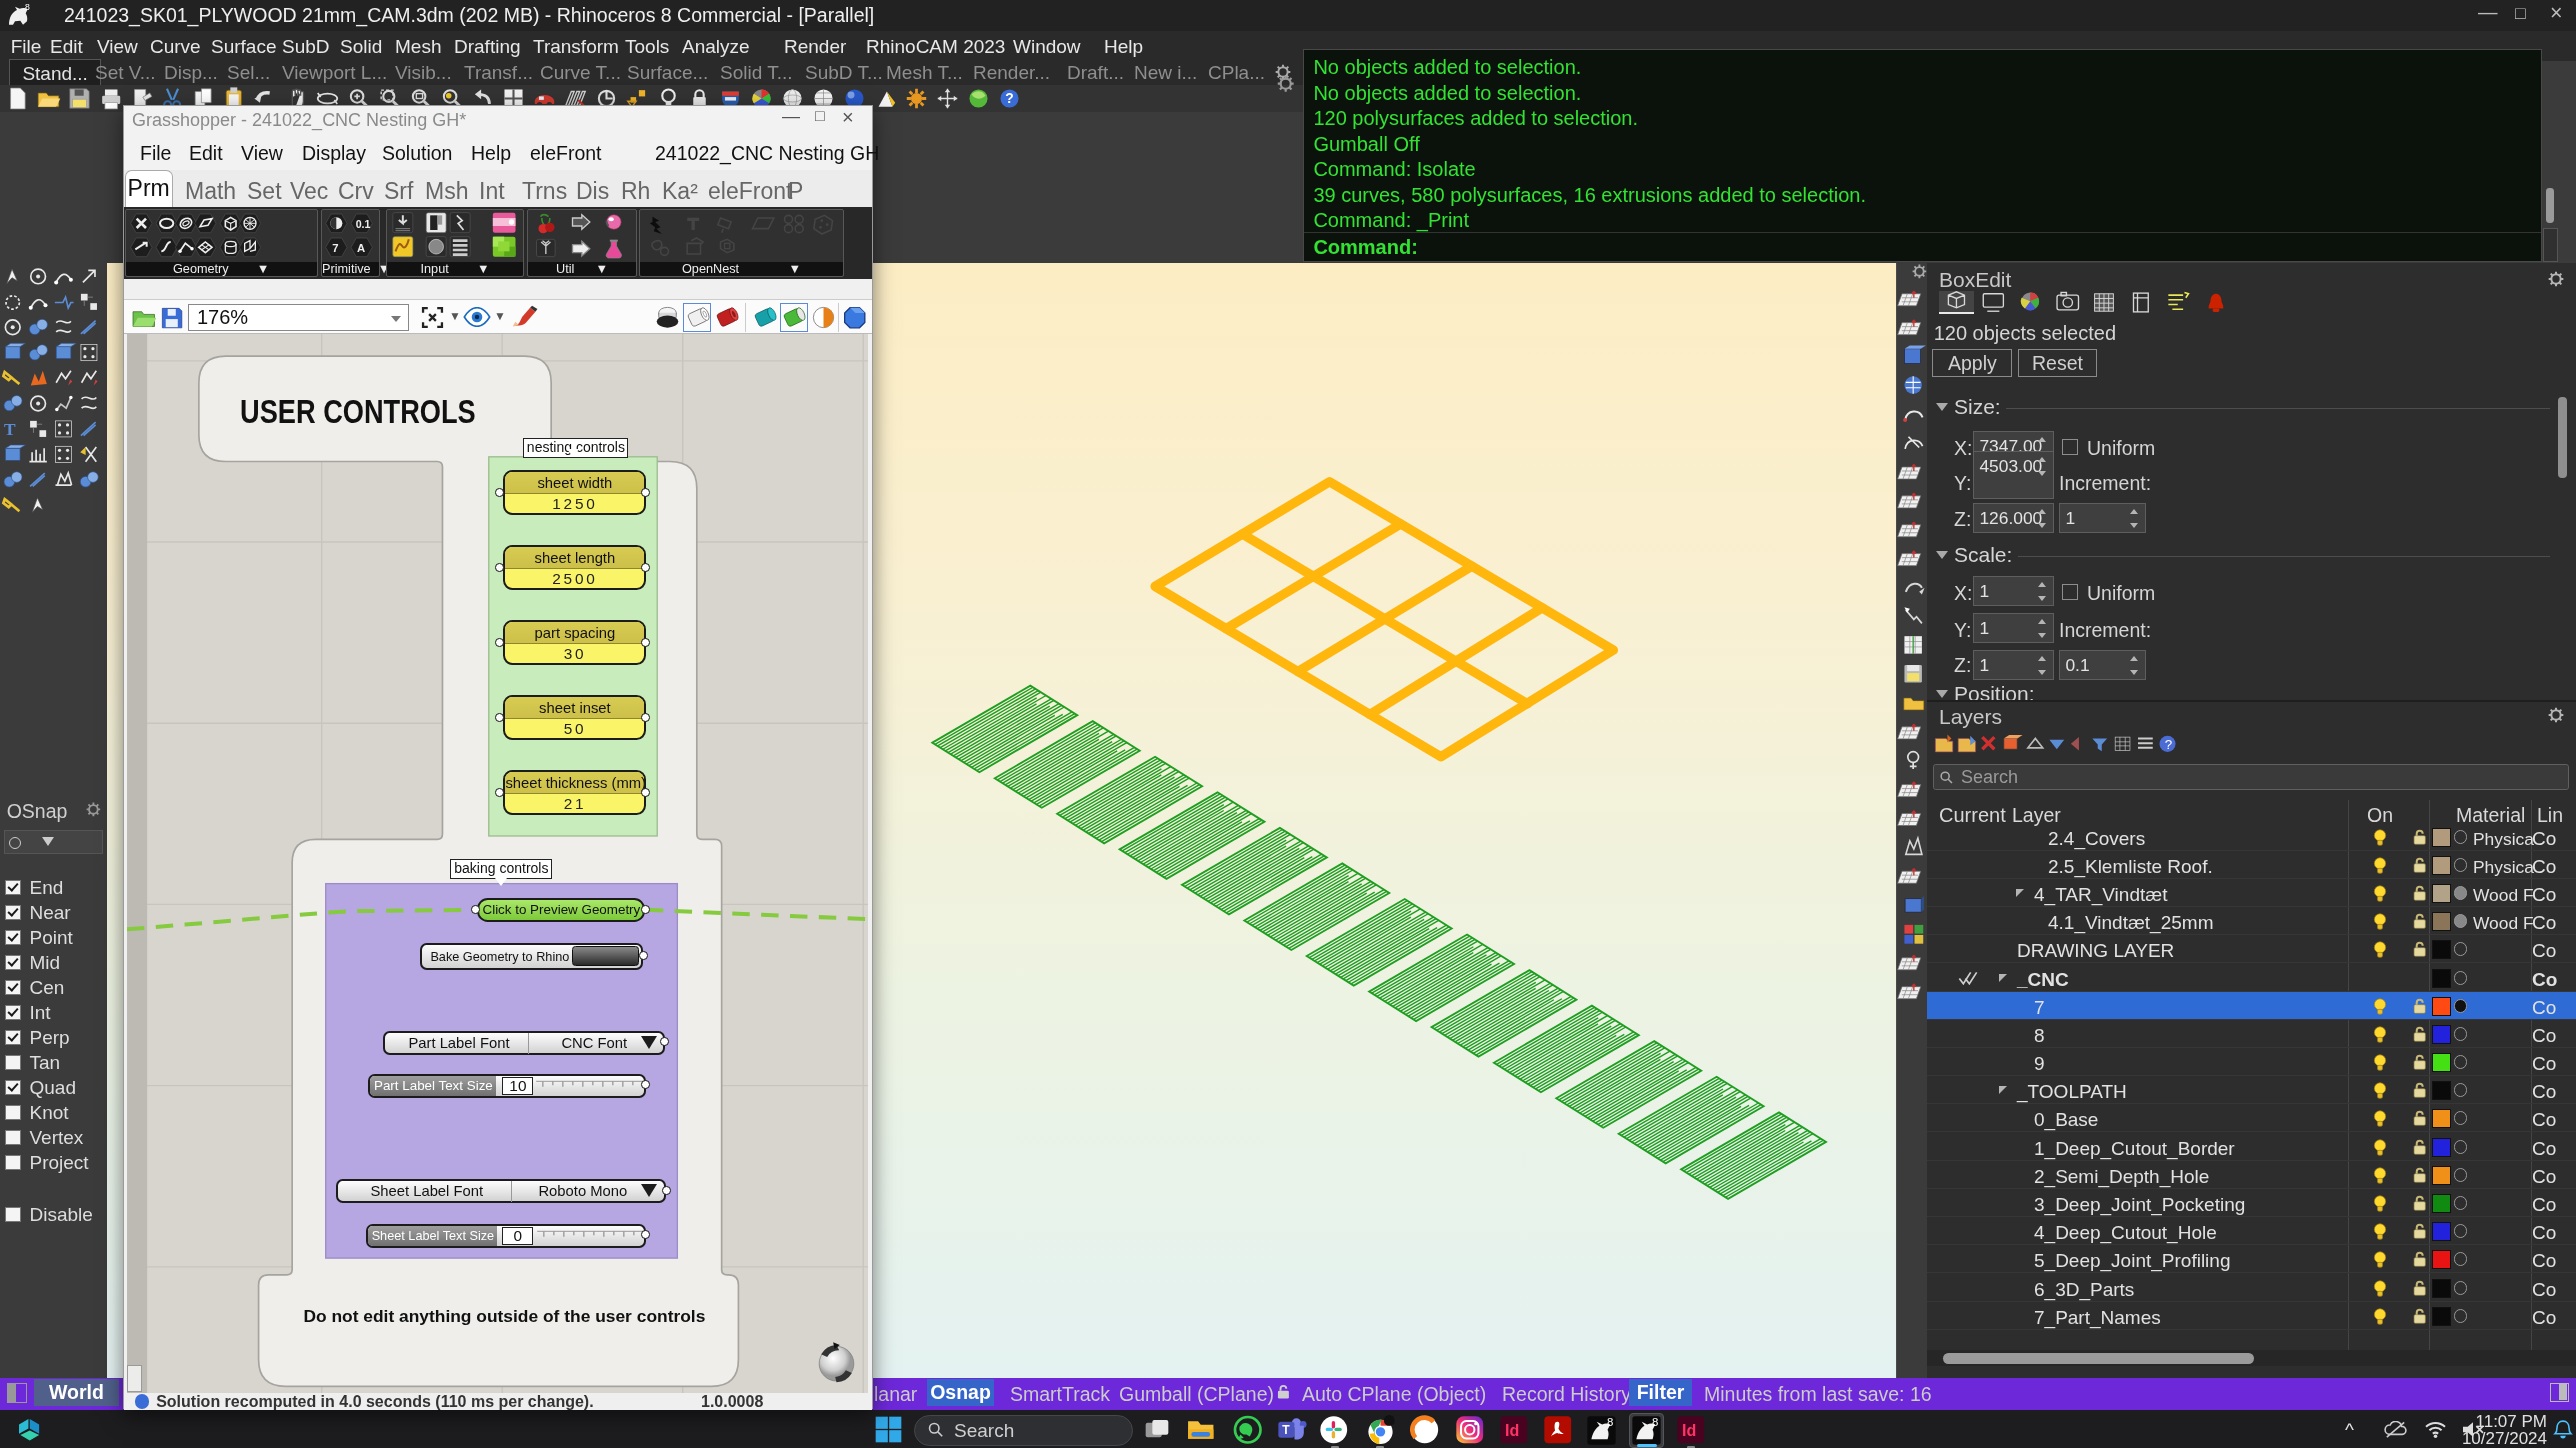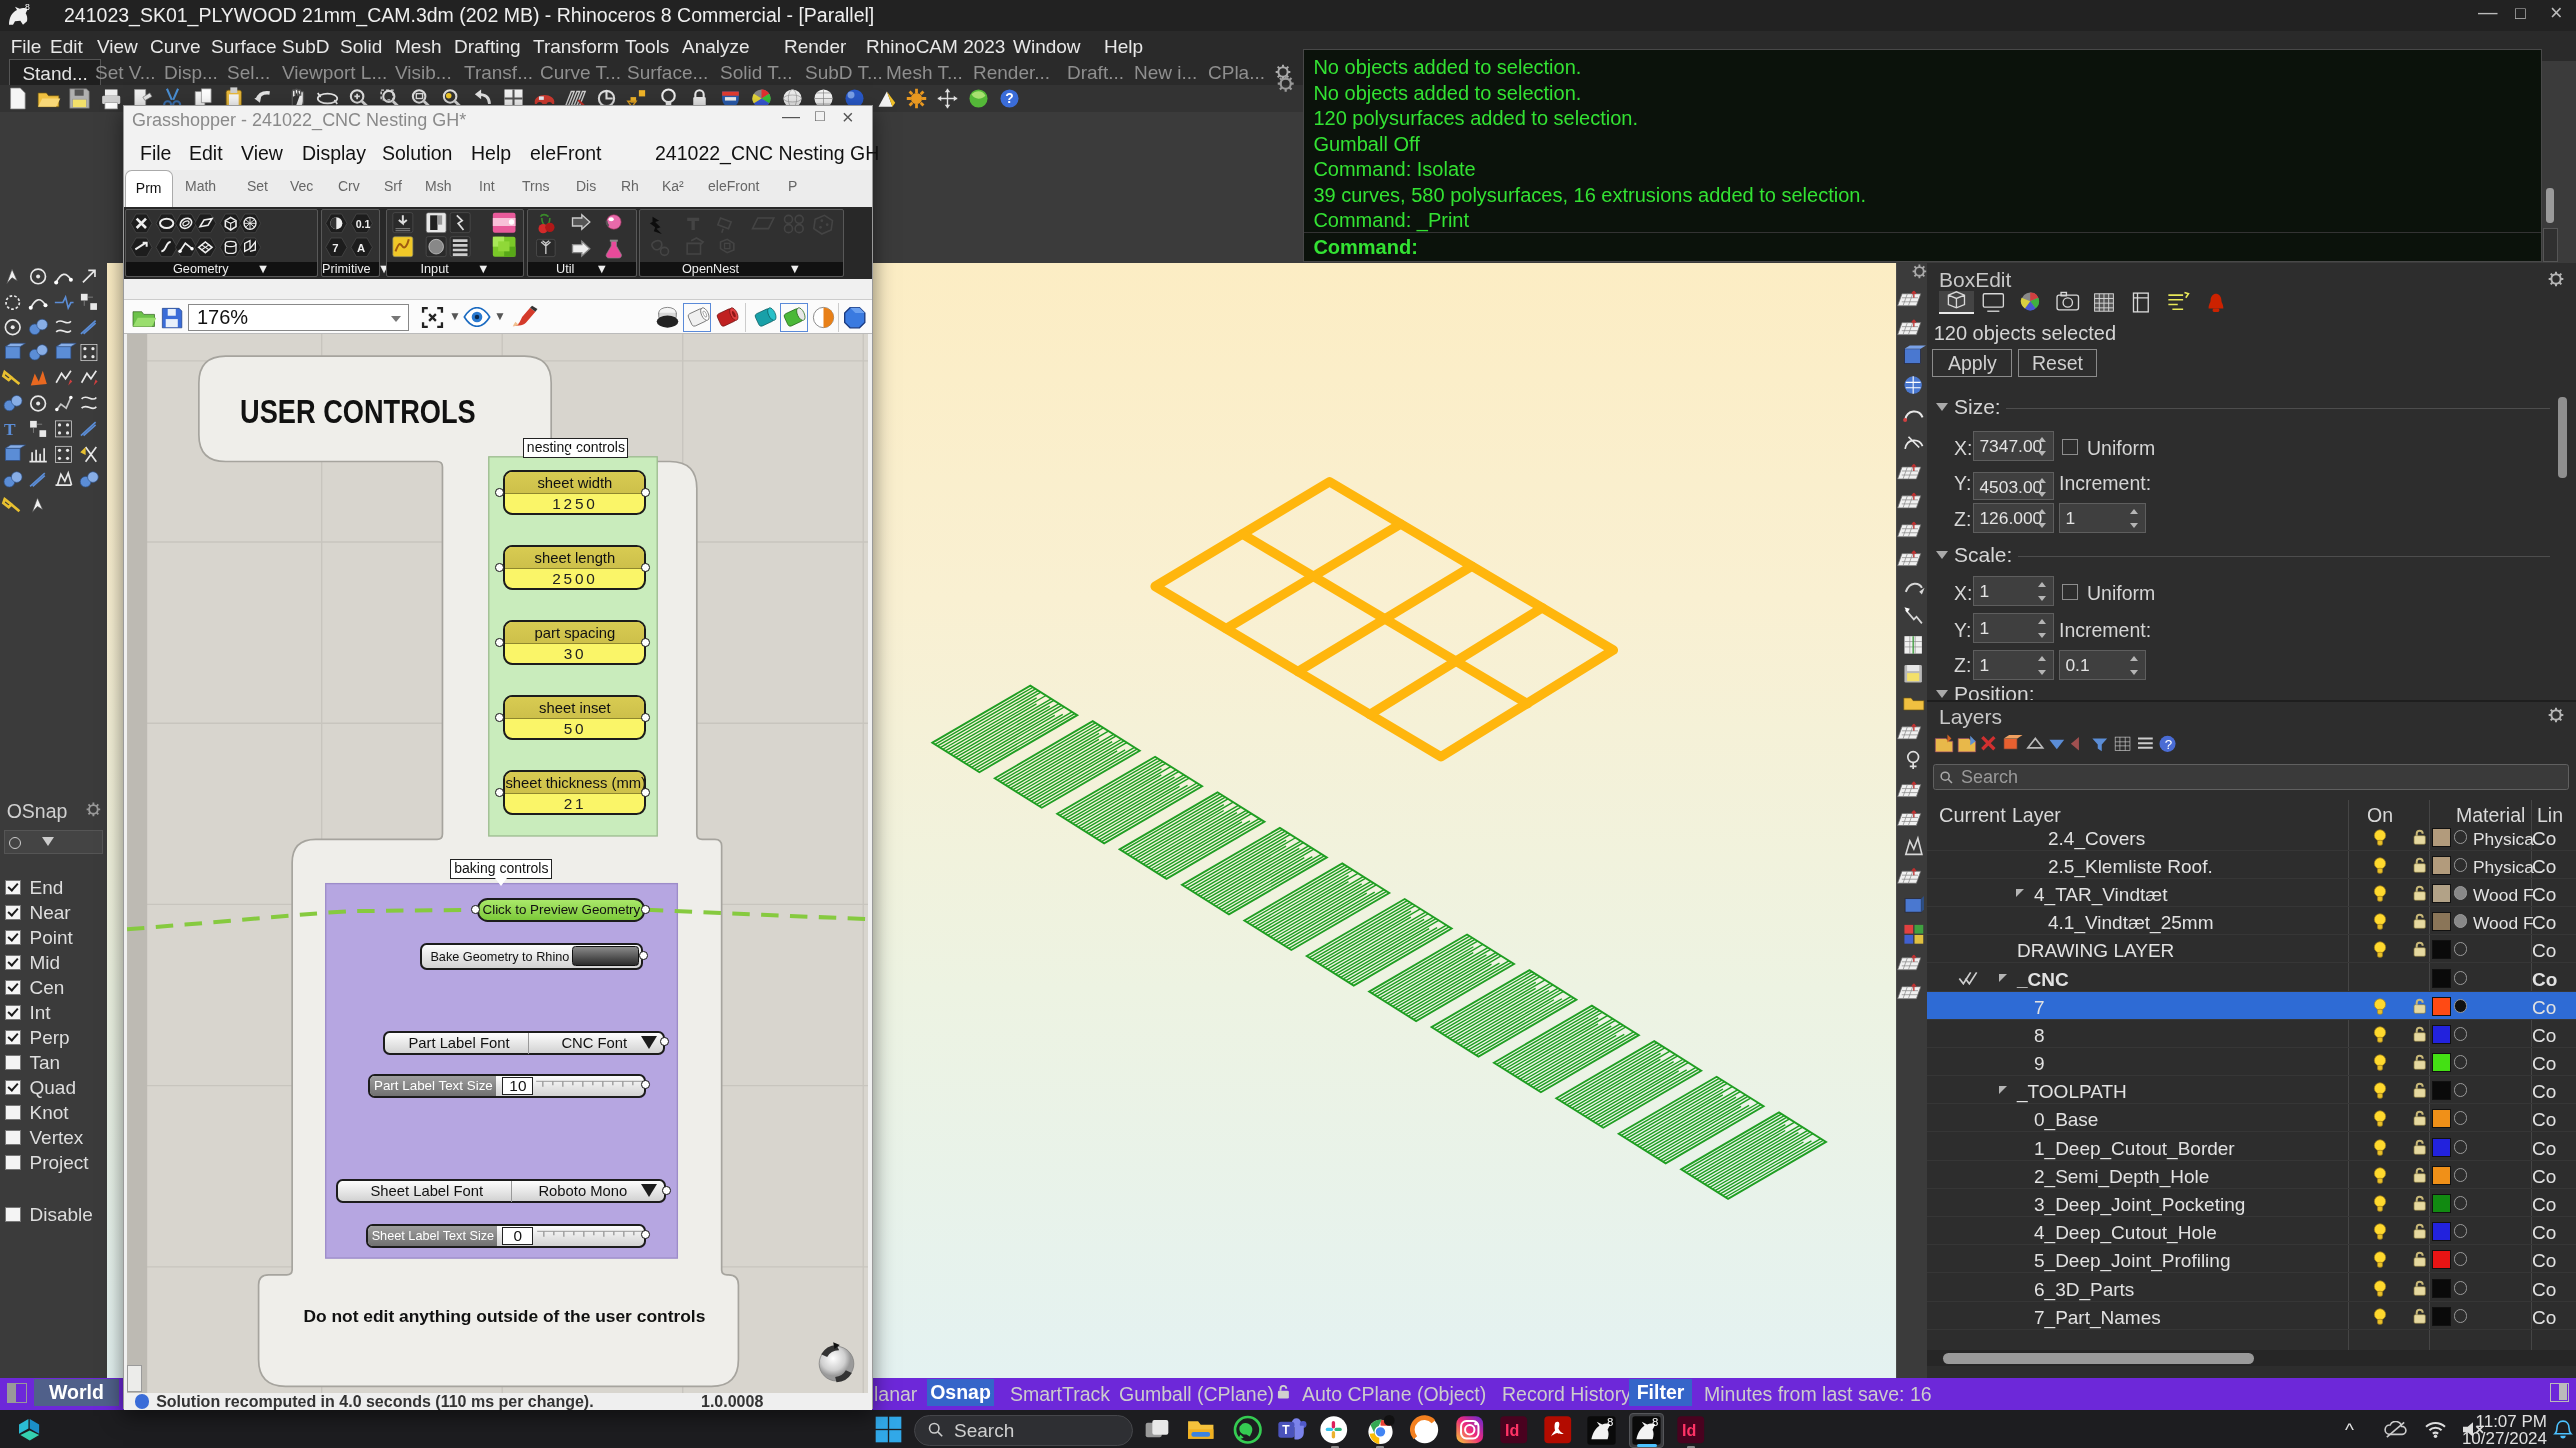--- a/index.html
+++ b/index.html
@@ -31,21 +31,21 @@
 .secline{position:absolute;height:0.7px;background:#4d4d4d}
 .lbl{position:absolute;font-size:19.5px;color:#d5d5d5}
 
 .lrow{position:absolute;left:0;width:649px;height:28px;font-size:19px;color:#e2e2e2;border-bottom:0.7px solid #363636}
 .swatch{position:absolute;width:19px;height:19px;border:0.7px solid #111}
 .mcirc{position:absolute;width:13.4px;height:13.4px;border-radius:50%;border:1.3px solid #9a9a9a}
 
 #gh{left:123px;top:105px;width:750px;height:1304px;background:#f0f0f0;border:0.7px solid #9a9a9a;box-shadow:0 6.7px 20px rgba(0,0,0,.5)}
 #ghtitle{left:0;top:0;width:100%;height:29.5px;background:#f2f2f2;color:#8a8a8a;font-size:18px}
 #ghmenu{left:0;top:29.5px;width:100%;height:35px;background:#f2f2f2;color:#111;font-size:19.5px}
-#ghtabs{left:0;top:64px;width:100%;height:37px;background:#ececec;color:#666;font-size:14px}
+#ghtabs{left:0;top:64px;width:100%;height:37px;background:#ececec;color:#666;font-size:23px}
 #ghcomp{left:0;top:101px;width:100%;height:72px;background:#282828}
 .ggrp{position:absolute;top:2px;height:68px;background:#303030;border:0.7px solid #585858;border-radius:2px}
 .glabel{position:absolute;left:0;bottom:0;width:100%;height:14px;background:#111;color:#eee;font-size:12.7px;text-align:center;line-height:14px;border-radius:0 0 2px 2px}
 #ghtoolbar{left:0;top:193px;width:100%;height:35px;background:#fbfbfb;border-top:0.7px solid #ccc;border-bottom:0.7px solid #bbb}
 #ghcanvas{left:3.4px;top:228px;width:741px;height:1059px;background:#d8d5ce;overflow:hidden}
 #ghstatus{left:0;top:1287px;width:100%;height:17.4px;background:#efefef;color:#333;font-size:16px}
 .gwire{stroke:#86ca3f;stroke-width:6;fill:none;stroke-dasharray:26 17}
 
 .slider{position:absolute;width:143px;height:45px;border:2px solid #1c1c1c;border-radius:9.4px;overflow:hidden;background:#faf568}
 .slider .nm{height:22px;background:linear-gradient(#d8cb52,#cdc04a);border-bottom:1.3px solid #8f872e;font-size:14.8px;color:#111;text-align:center;line-height:22px;white-space:nowrap}
@@ -591,21 +591,21 @@
  <div class="sechead" style="left:27px;top:132px">Size:</div>
  <div class="secline" style="left:79px;top:145px;width:544px"></div>
  <div class="lbl" style="left:27px;top:174px">X:</div>
  <div class="inbox" style="left:46px;top:168px;width:81px;height:30px">7347.00<span class="spin">
         <i class="up"></i>
         <i class="dn"></i>
       </span></div>
  <span class="cb" style="left:135px;top:176px"></span>
     <div class="lbl" style="left:160px;top:174px">Uniform</div>
  <div class="lbl" style="left:27px;top:209px">Y:</div>
- <div class="inbox" style="left:46px;top:209px;width:81px;height:28px">4503.00<span class="spin">
+ <div class="inbox" style="left:46px;top:188px;width:81px;height:48px">4503.00<span class="spin">
         <i class="up"></i>
         <i class="dn"></i>
       </span></div>
  <div class="lbl" style="left:132px;top:209px">Increment:</div>
  <div class="lbl" style="left:27px;top:245px">Z:</div>
  <div class="inbox" style="left:46px;top:240px;width:81px;height:29.5px">126.000<span class="spin">
         <i class="up"></i>
         <i class="dn"></i>
       </span></div>
  <div class="inbox" style="left:132px;top:240px;width:87px;height:29.5px">1<span class="spin">

